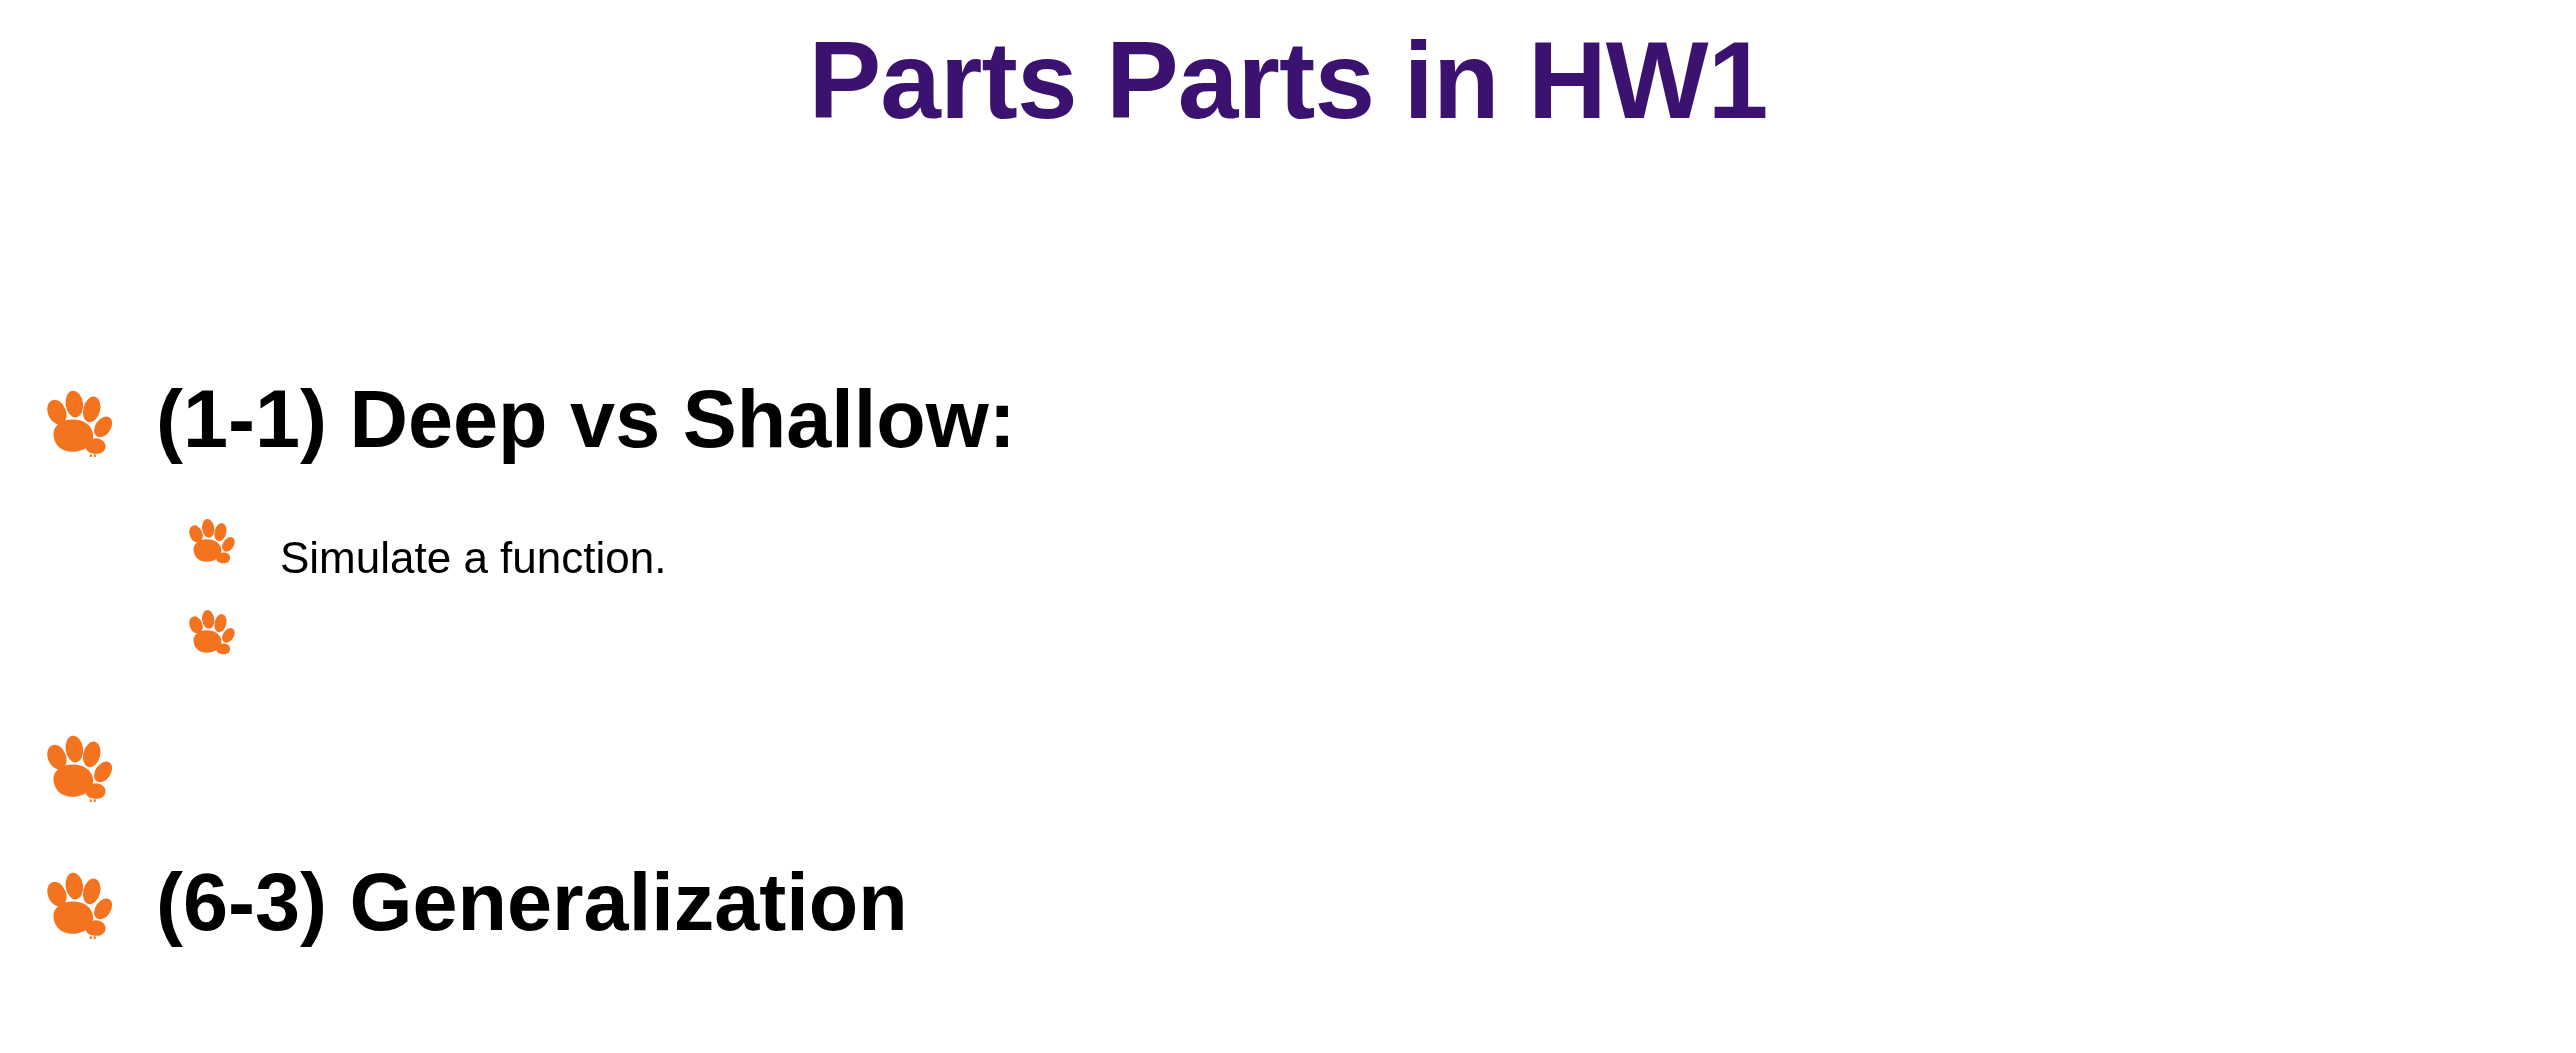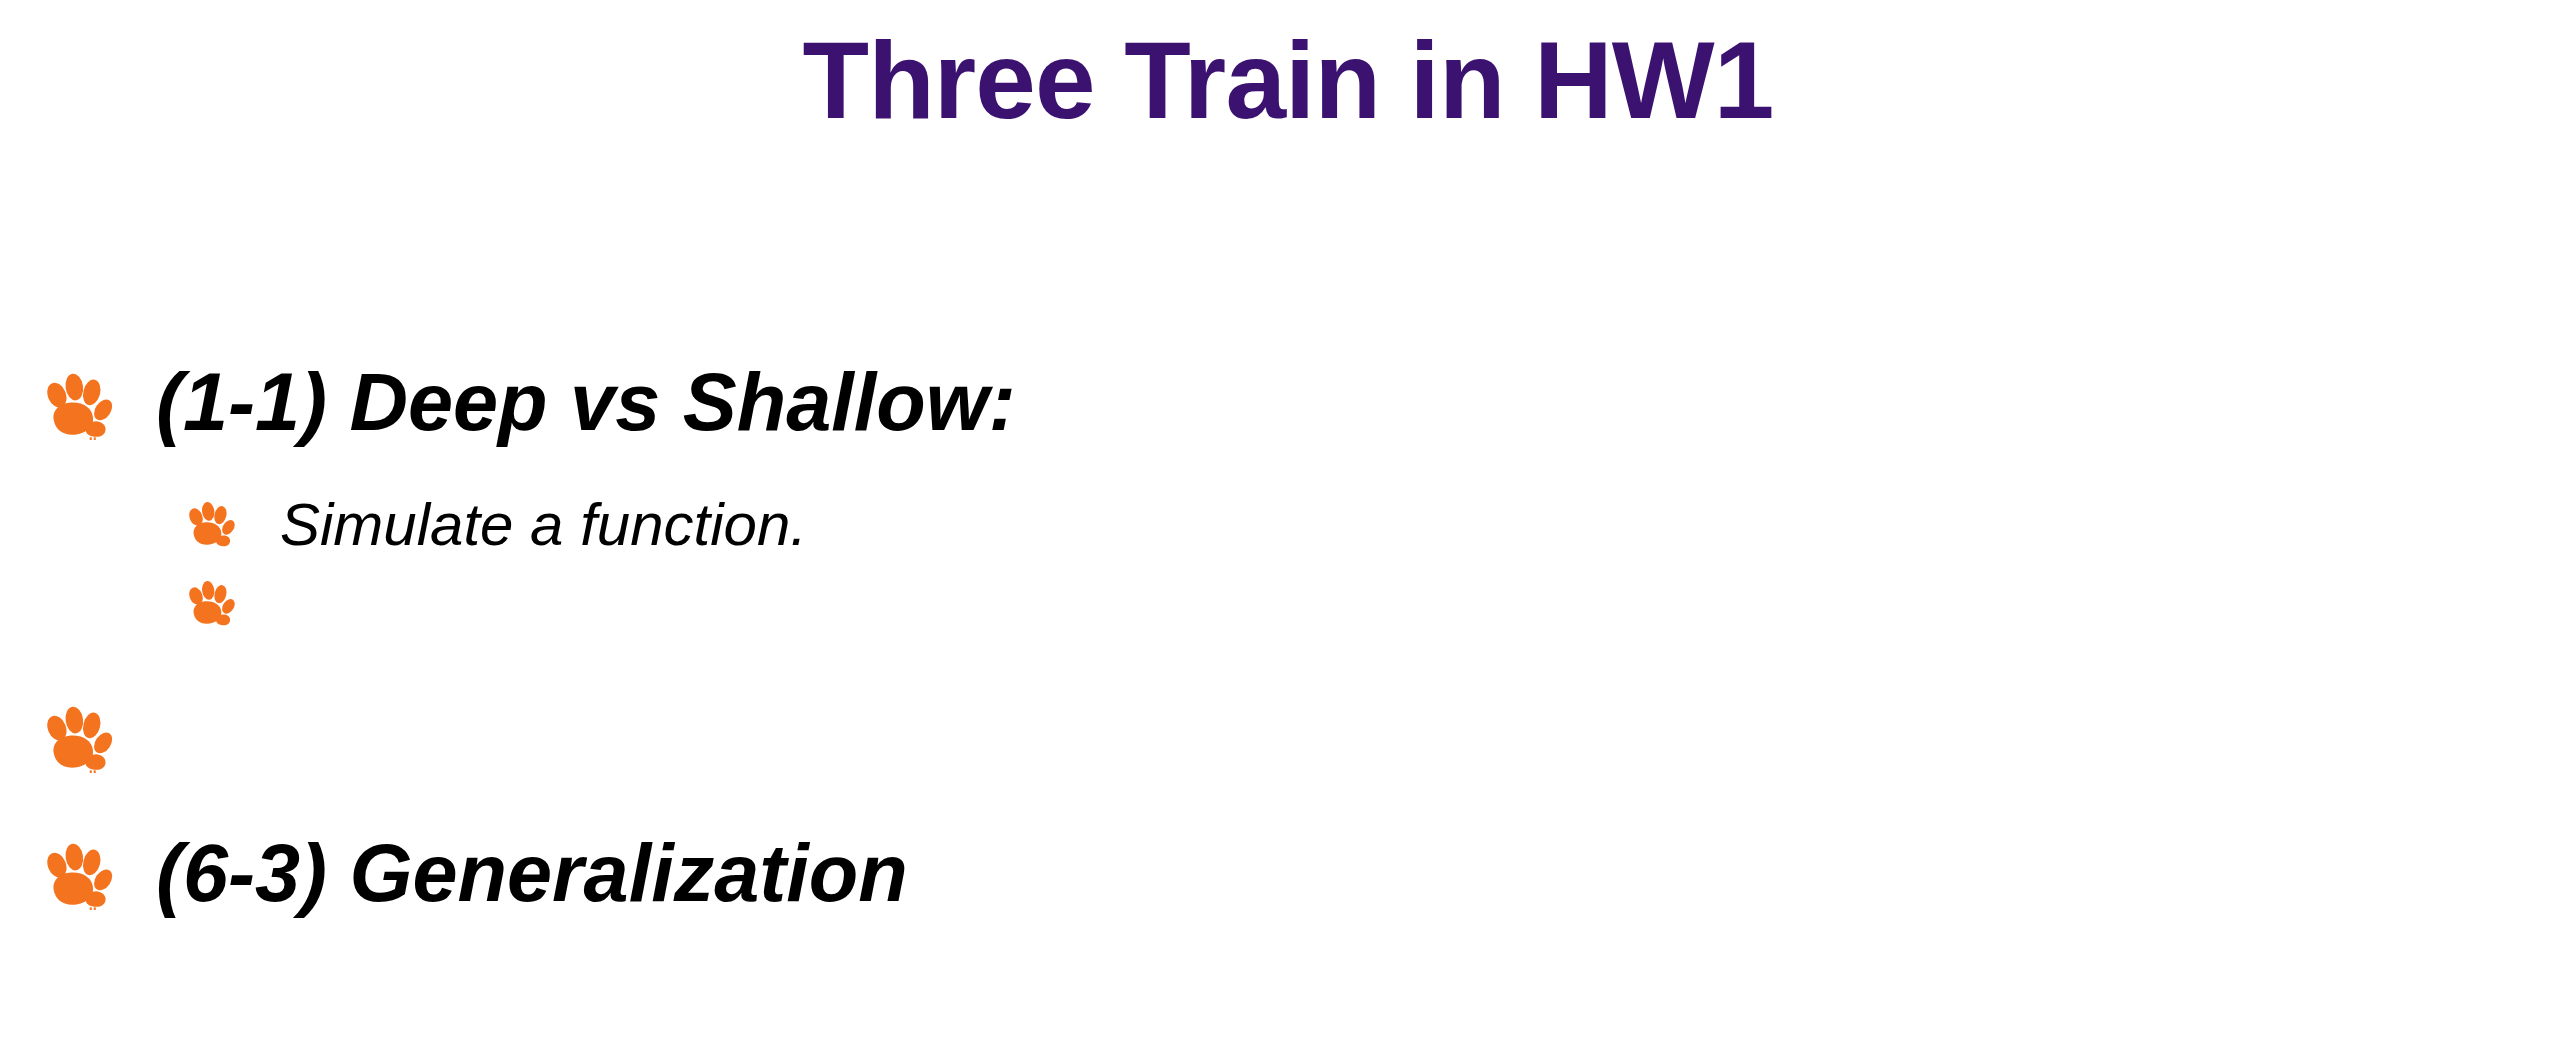--- a/index.html
+++ b/index.html
@@ -32,23 +32,22 @@
     font-size: 109px;
     line-height: 1.0;
     letter-spacing: -0.9px;
     white-space: nowrap;
   }
 
   
   .body-list {
     position: absolute;
     left: 0;
-    top: 350px;
+    top: 367px;
     width: 2280px;
-    font-style: italic;
   }
 
   .bullet-row {
     display: flex;
     align-items: flex-start;
     width: 100%;
   }
 
   
   .level1 {
@@ -78,42 +77,43 @@
     min-height: 79px;
   }
   .level2 .paw-holder {
     width: 53px;
     flex: 0 0 53px;
     padding-top: 13px;
   }
   .level2 .bullet-text {
     color: #000000;
     font-weight: normal;
-    font-size: 60px;
+    font-size: 44px;
     line-height: 75px;
     font-family: "Liberation Sans", sans-serif;
     white-space: nowrap;
     padding-left: 39px;
+    margin-top: 16px;
   }
 
   .paw {
     display: block;
   }
   .level1 .paw { width: 68px; height: 71px; }
   .level2 .paw { width: 47px; height: 50px; }
 
   .spacer-1 { height: 20.7px; }
   .spacer-2 { height: 38px; }
 </style>
 </head>
 <body>
 
 <div class="slide">
 
-  <div class="slide-title">Three Train in HW1</div>
+  <div class="slide-title">Parts Parts in HW1</div>
 
   <div class="body-list">
 
     <div class="bullet-row level1">
       <span class="paw-holder">
         <svg class="paw" viewBox="0 0 100 106" xmlns="http://www.w3.org/2000/svg" aria-hidden="true">
           <g fill="#F4731F">
             <ellipse cx="17" cy="36" rx="13.5" ry="19" transform="rotate(-22 17 36)"></ellipse>
             <ellipse cx="43" cy="24" rx="13" ry="20" transform="rotate(-8 43 24)"></ellipse>
             <ellipse cx="69" cy="32" rx="12.5" ry="19.5" transform="rotate(14 69 32)"></ellipse>

